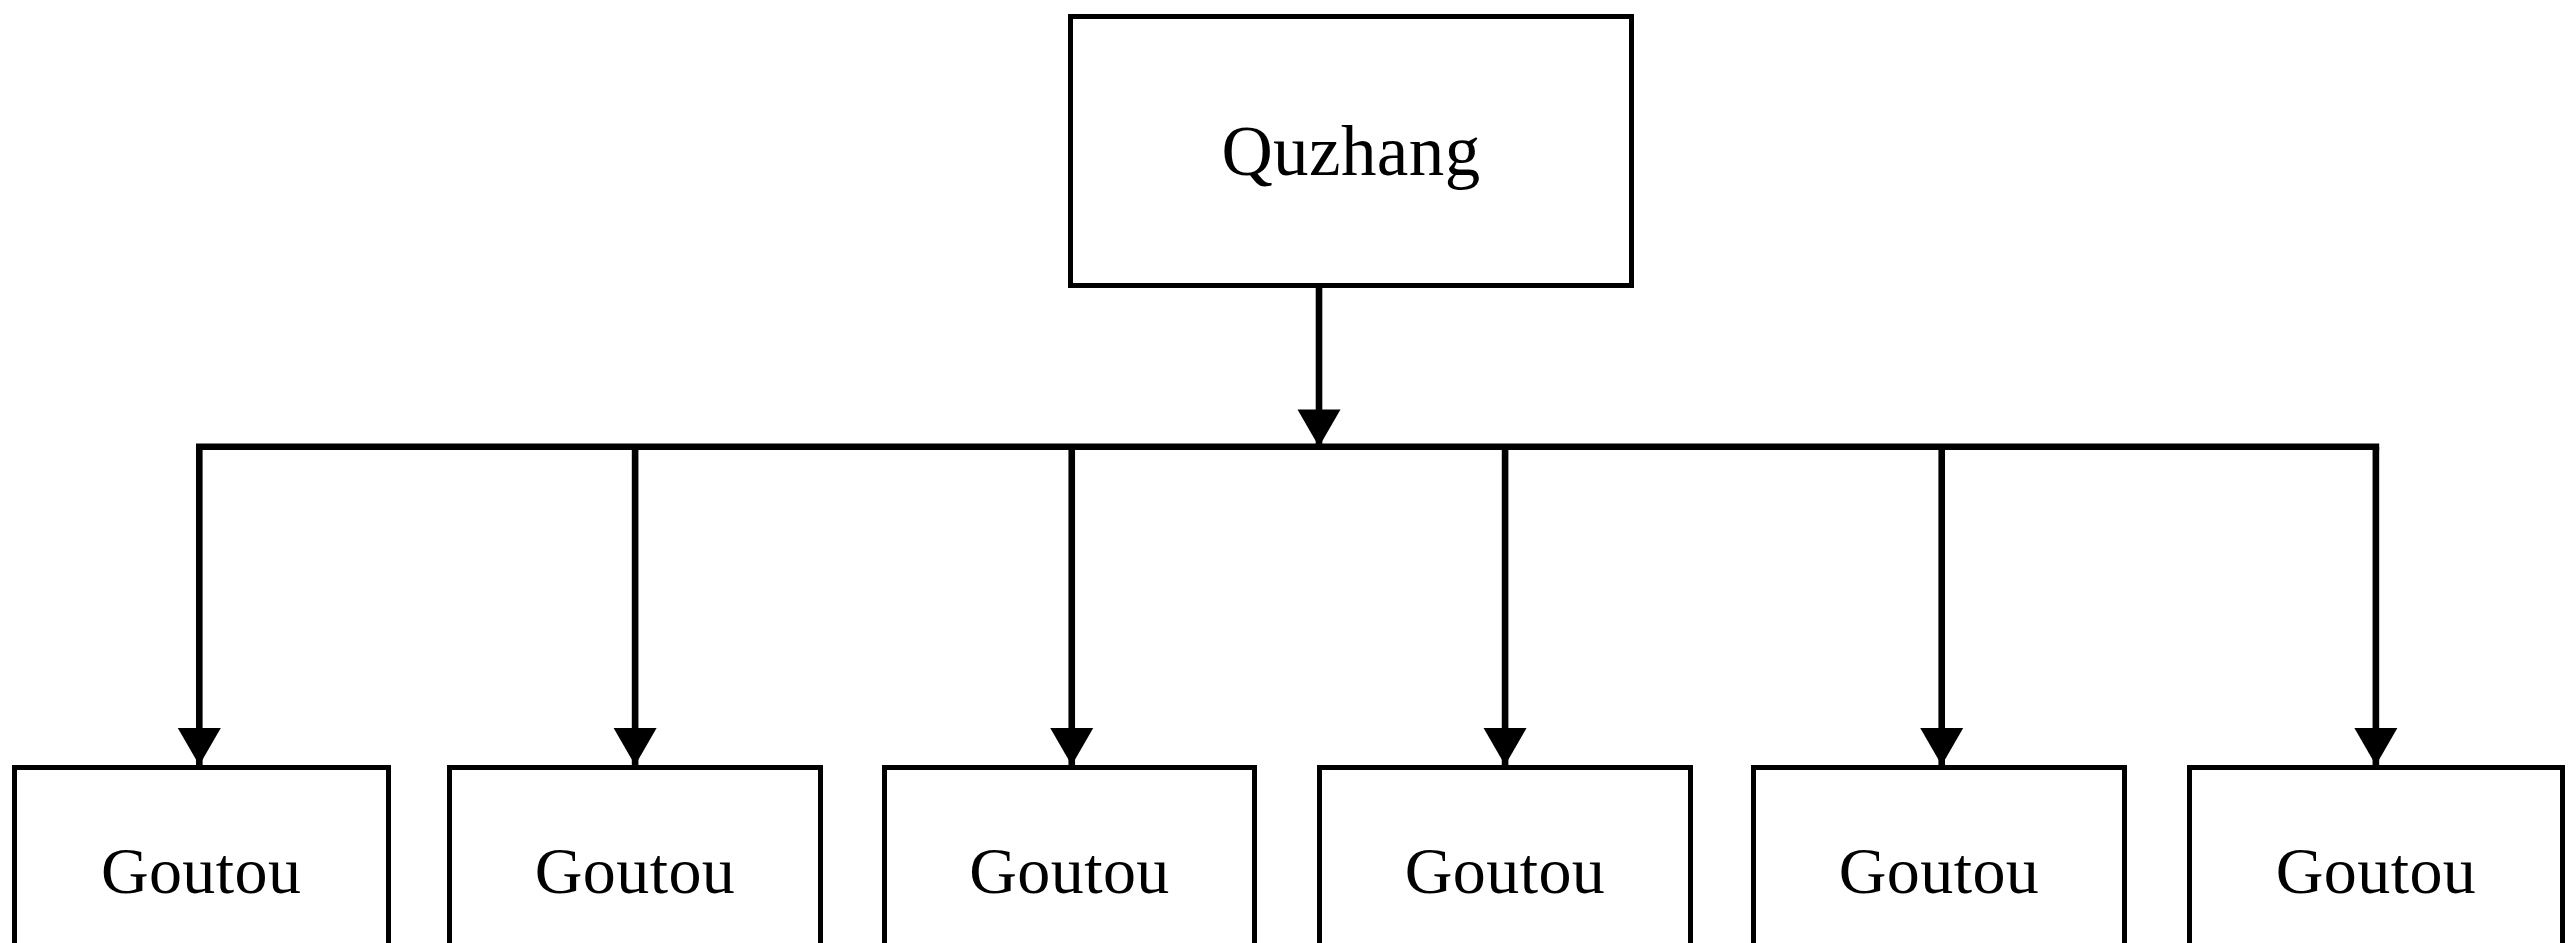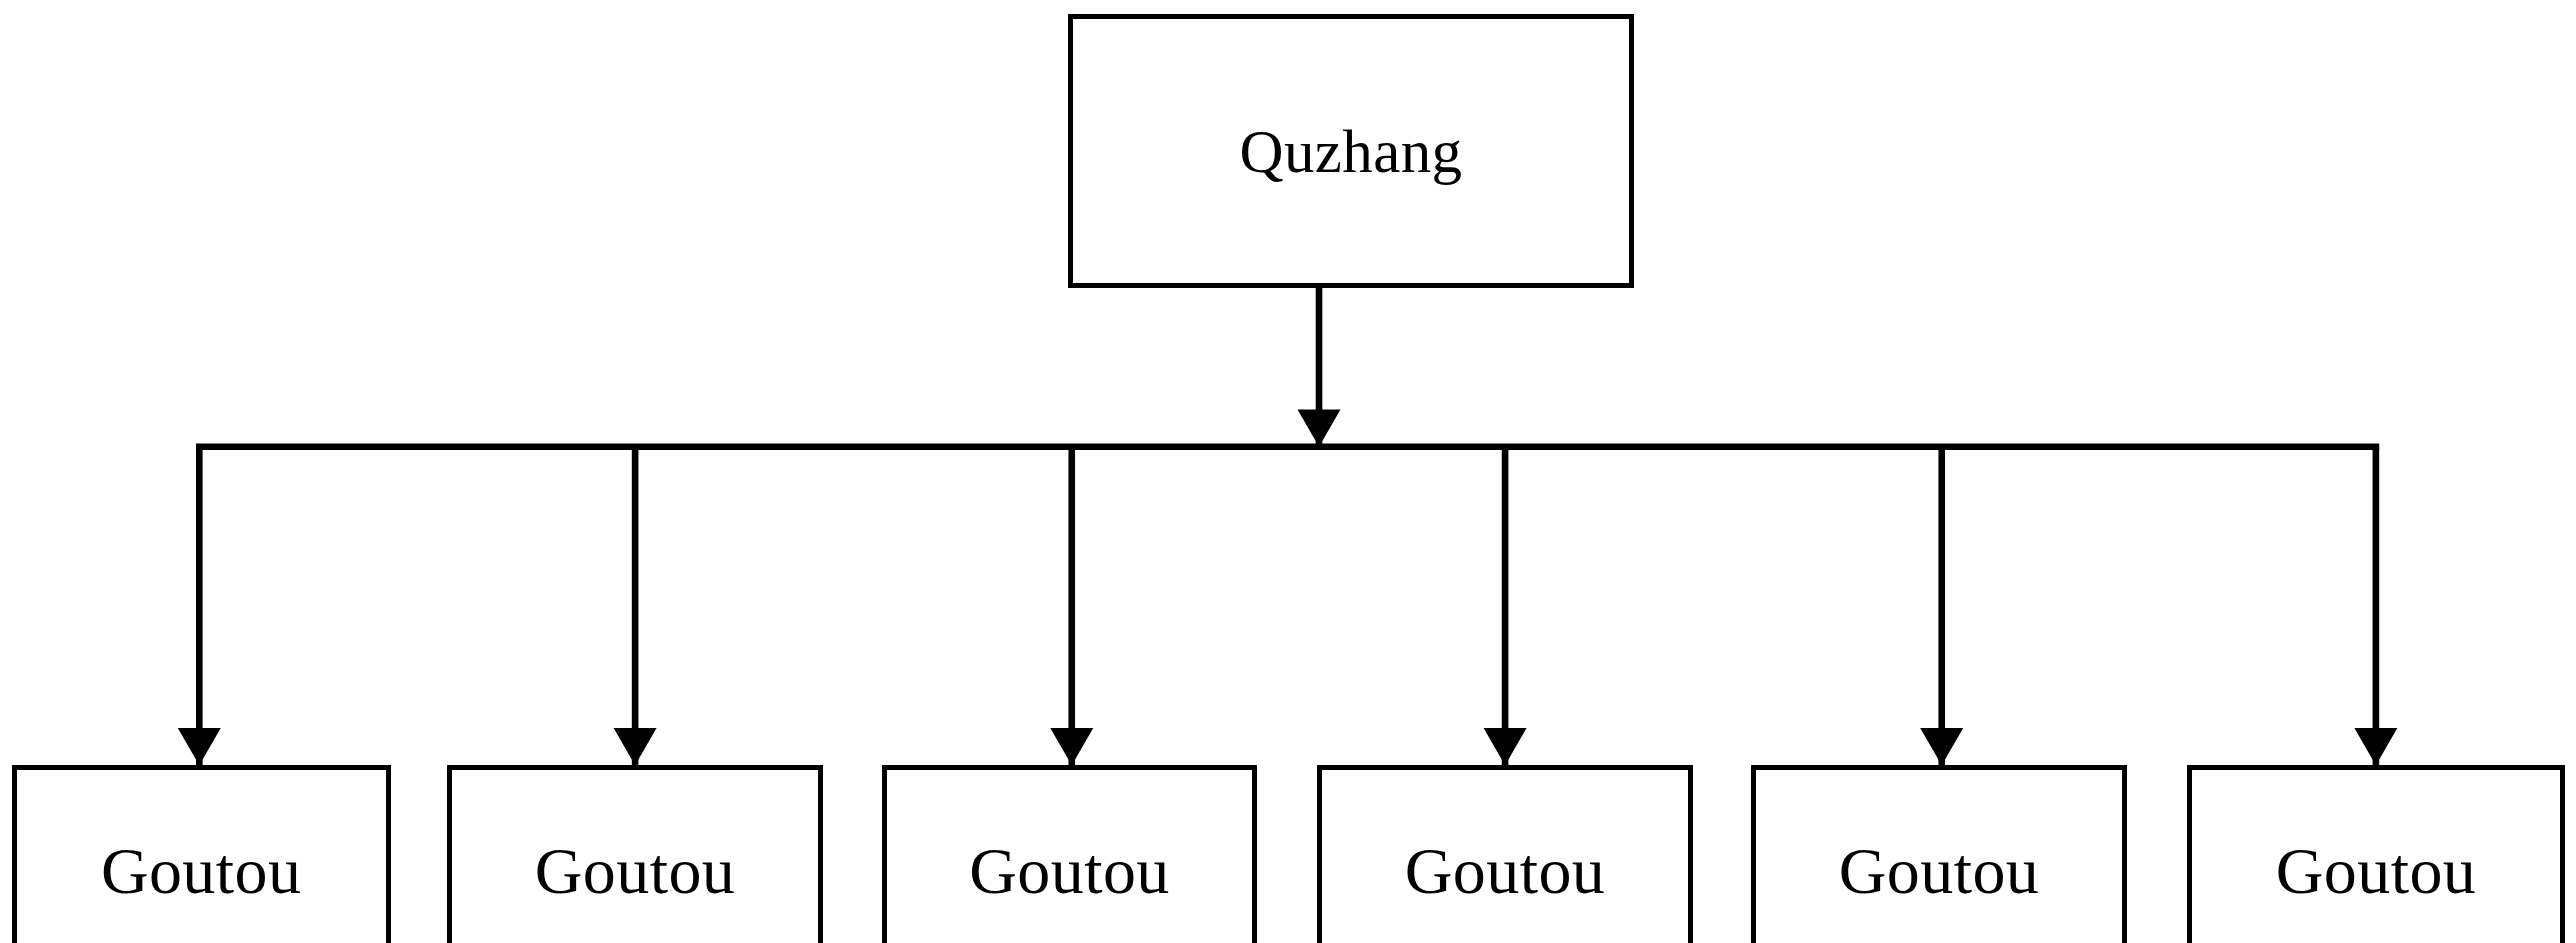--- a/index.html
+++ b/index.html
@@ -42,21 +42,21 @@
     white-space: nowrap;
     letter-spacing: 0.4px;
   }
   #root-node {
     left: 1068px;
     top: 14px;
     width: 566px;
     height: 274px;
   }
   #root-node .node-label {
-    font-size: 61px;
+    font-size: 71px;
   }
   .child-node {
     top: 765px;
     height: 211px;
   }
   .child-node .node-label {
     font-size: 66px;
   }
 </style>
 </head>

